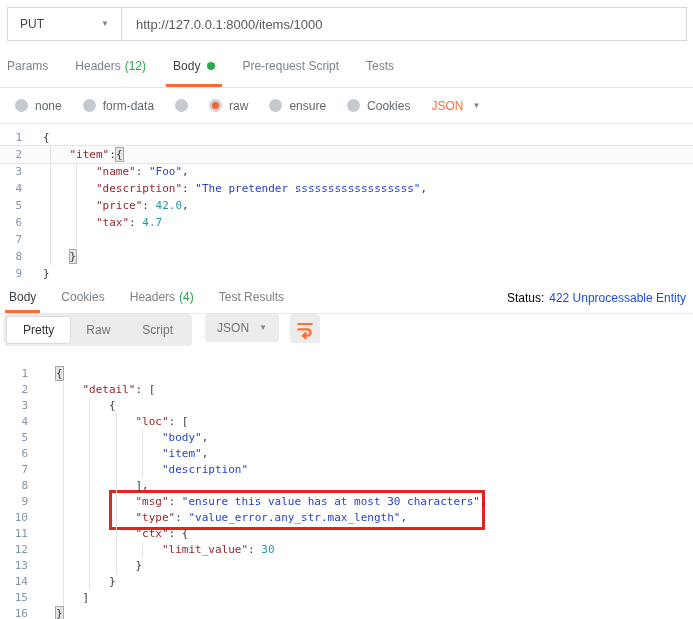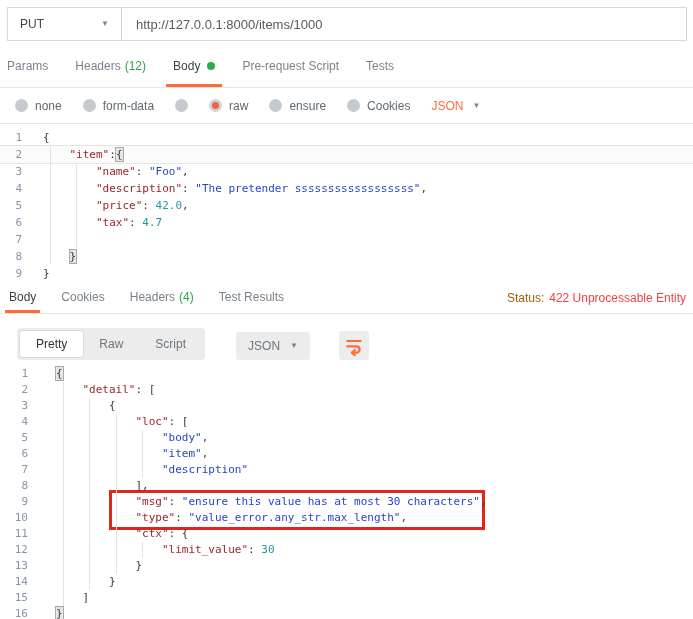--- a/index.html
+++ b/index.html
@@ -54,24 +54,24 @@
   .tk-x { outline:1px solid #a9a9a9; background:#e6e6e6; }
   .annotation-box { position:absolute; left:109px; top:130px; width:376px; height:40px;
                     border:3px solid #e0251d; pointer-events:none; }
   
   .resp-tabs { display:flex; align-items:stretch; height:31px; border-bottom:1px solid #e8e8e8;
                padding:0 5px; gap:17px; font-size:12px; color:#7a838b; }
   .resp-tab { display:flex; align-items:center; padding:0 4px; border-bottom:3px solid transparent;
               cursor:pointer; white-space:nowrap; }
   .resp-tab.active { color:#3b4248; border-bottom-color:#ff6c37; }
   .status-wrap { margin-left:auto; display:flex; align-items:center; gap:5px; padding-right:2px; font-size:12px; }
-  .status-label { color:#a16207; }
-  .status-value { color:#ef4444; }
-  
-  .resp-view-row { height:46px; display:flex; align-items:flex-end; padding:0 17px;gap:18px; }
+  .status-label { color:#000000; }
+  .status-value { color:#1d4ed8; }
+  
+  .resp-view-row { height:46px; display:flex; align-items:flex-start; padding:0 4px; }
   .segmented { display:flex; background:#ececec; border-radius:4px; padding:3px; }
   .seg { padding:6px 16px; font-size:12px; color:#6d767d; border-radius:3px; cursor:pointer; }
   .seg.active { background:#fff; color:#2f3438; box-shadow:0 0 0 1px #dcdcdc; }
   .json-btn { background:#ececec; border-radius:3px; padding:7px 12px; display:flex; gap:10px;
               align-items:center; font-size:12px; color:#6d767d; margin-left:13px; cursor:pointer; }
   .wrap-btn { background:#ececec; border-radius:3px; width:30px; height:29px; display:flex;
               align-items:center; justify-content:center; margin-left:11px; cursor:pointer; }
 </style>
 </head>
 <body>

